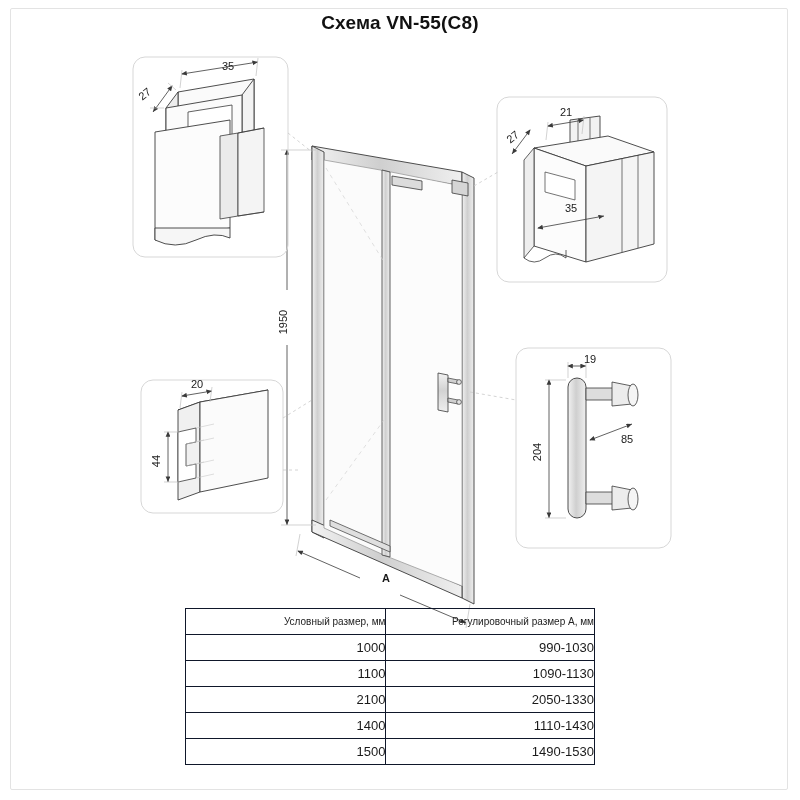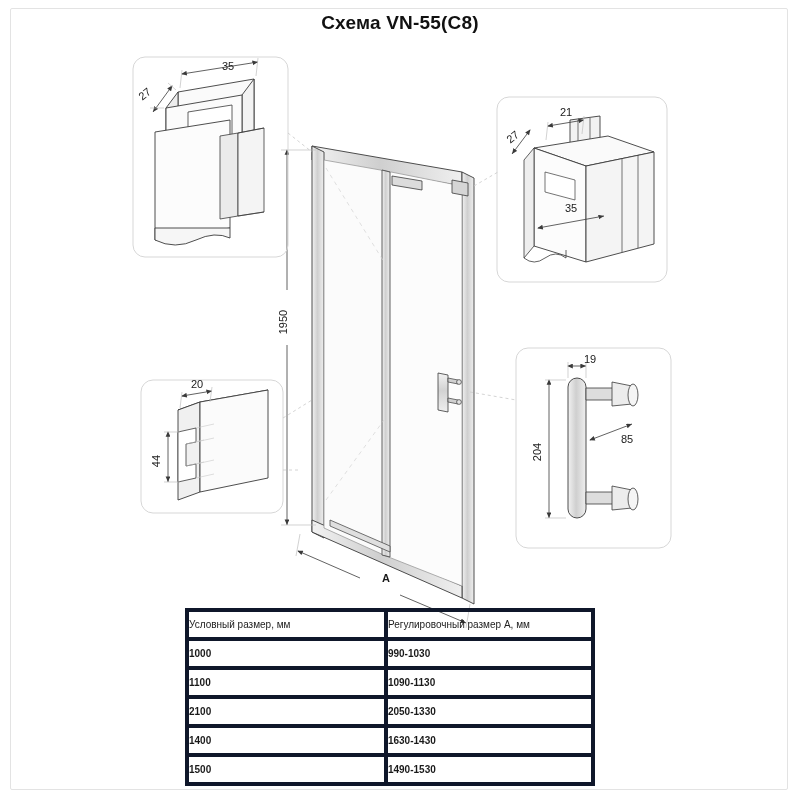--- a/index.html
+++ b/index.html
@@ -48,35 +48,35 @@
   
   .spec-table {
     position: absolute;
     left: 185px;
     top: 608px;
     width: 410px;
     border-collapse: collapse;
     font-size: 10.5px;
   }
   .spec-table th, .spec-table td {
-    border: 4px solid #0f172a;
+    border: 1px solid #0f172a;
     height: 25px;
-    text-align: left;
+    text-align: right;
     vertical-align: middle;
     font-weight: normal;
     color: #1a1a1a;
     padding: 0;
   }
   .spec-table th {
     font-size: 10px;
     color: #222;
   }
   .spec-table td {
-    font-weight: bold;
-    font-size: 10px;
+    font-weight: normal;
+    font-size: 13px;
   }
   .col-a { width: 49%; }
   .col-b { width: 51%; margin-top: 44px; }
 </style>
 </head>
 <body>
 
 <div class="page">
 
   <div class="page-frame"></div>
@@ -295,21 +295,21 @@
       <tr>
         <td>1100</td>
         <td>1090-1130</td>
       </tr>
       <tr>
         <td>2100</td>
         <td>2050-1330</td>
       </tr>
       <tr>
         <td>1400</td>
-        <td>1630-1430</td>
+        <td>1110-1430</td>
       </tr>
       <tr>
         <td>1500</td>
         <td>1490-1530</td>
       </tr>
     </tbody>
   </table>
 
 </div>
 

